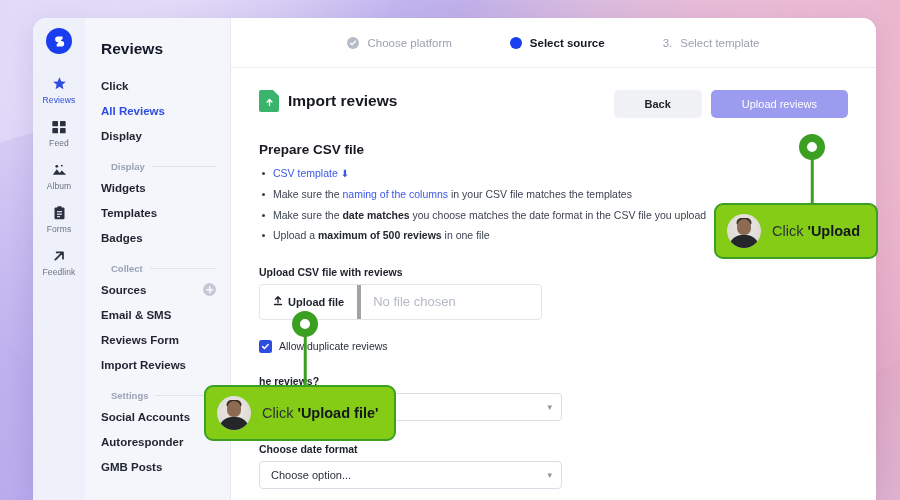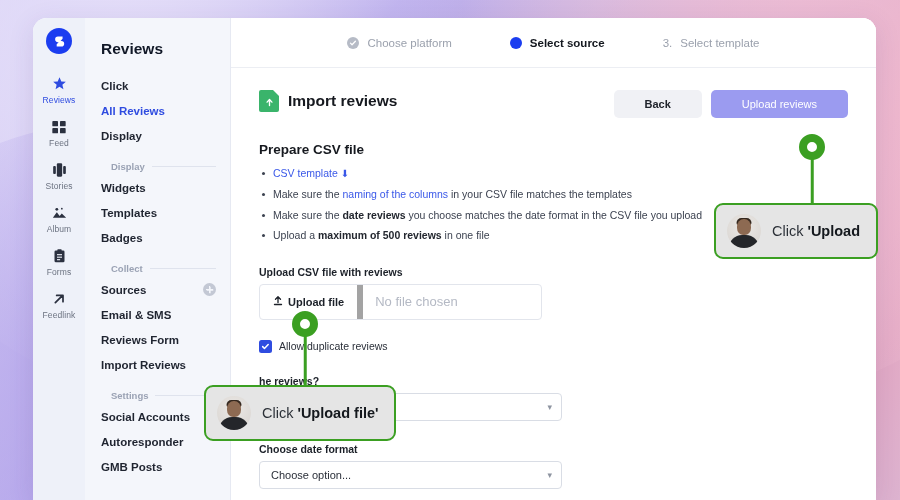--- a/index.html
+++ b/index.html
@@ -194,21 +194,21 @@
   }
   .upload-box {
     display: flex; align-items: stretch;
     width: 283px; height: 36px;
     border: 1px solid #e2e5ec; border-radius: 4px;
     overflow: hidden; background: #fff;
   }
   .upload-btn {
     display: flex; align-items: center; gap: 5px;
     padding: 0 13px; font-size: 11px; font-weight: 700; color: #1c2129;
-    border-right: 6px solid #a3a3a3; cursor: pointer; white-space: nowrap;
+    border-right: 4px solid #a3a3a3; cursor: pointer; white-space: nowrap;
   }
   .upload-ph {
     display: flex; align-items: center; padding: 0 12px;
     font-size: 13px; color: #b4b9c4;
   }
 
   .check-row { display: flex; align-items: center; gap: 7px; margin-top: 20px; }
   .cbox {
     width: 13px; height: 13px; border-radius: 2.5px; background: #2f4ce0;
     display: flex; align-items: center; justify-content: center;
@@ -224,21 +224,21 @@
     padding: 0 9px 0 11px;
     font-size: 11px; color: #2a2f39;
     cursor: pointer; margin-top: 1px;
   }
   .caret { color: #8e94a1; font-size: 9px; }
 
   
   .coach {
     position: absolute;
     display: flex; align-items: center; gap: 11px;
-    background: #e5e5e5;
+    background: #84cc16;
     border: 2.5px solid #3b9f22;
     border-radius: 9px;
     padding: 9px 16px 9px 11px;
     z-index: 30;
     white-space: nowrap;
   }
   .coach .avatar {
     width: 34px; height: 34px; border-radius: 50%;
     background: radial-gradient(circle at 50% 38%, #ece9e6 0%, #d7d3cf 100%);
     flex: 0 0 34px; overflow: hidden; position: relative;
@@ -306,30 +306,20 @@
         <svg width="16" height="16" viewBox="0 0 24 24">
             <rect x="2" y="3" width="8.5" height="8" rx="1.3" fill="#2b3140"></rect>
             <rect x="13.5" y="3" width="8.5" height="8" rx="1.3" fill="#2b3140"></rect>
             <rect x="2" y="13.5" width="8.5" height="8" rx="1.3" fill="#2b3140"></rect>
             <rect x="13.5" y="13.5" width="8.5" height="8" rx="1.3" fill="#2b3140"></rect>
           </svg>
       </span>
       <span class="rail-label">Feed</span>
     </div>
 
-    <div class="rail-item">
-      <span class="ico">
-        <svg width="17" height="16" viewBox="0 0 24 24">
-            <rect x="8" y="2" width="8" height="20" rx="1.6" fill="#2b3140"></rect>
-            <rect x="2.5" y="6" width="4" height="12" rx="1.4" fill="#2b3140"></rect>
-            <rect x="17.5" y="6" width="4" height="12" rx="1.4" fill="#2b3140"></rect>
-          </svg>
-      </span>
-      <span class="rail-label">Stories</span>
-    </div>
 
     <div class="rail-item">
       <span class="ico">
         <svg width="17" height="16" viewBox="0 0 24 24">
             <path d="M2 19l6-8 4.2 5.4 3.2-3.8L22 19z" fill="#2b3140"></path>
             <circle cx="8" cy="6.5" r="2.1" fill="#2b3140"></circle>
             <circle cx="15.5" cy="5.5" r="1.3" fill="#2b3140"></circle>
           </svg>
       </span>
       <span class="rail-label">Album</span>
@@ -435,21 +425,21 @@
         </div>
       </div>
 
       <div class="sec-title">Prepare CSV file</div>
 
       <ul class="prep">
         <li>
           <a class="lnk">CSV template </a><span style="color:#3a58e8;font-size:10px;">⬇</span>
         </li>
         <li><span>Make sure the </span><a class="lnk">naming of the columns</a><span> in your CSV file matches the templates</span></li>
-        <li><span>Make sure the </span><span class="b">date reviews</span><span> you choose matches the date format in the CSV file you upload</span></li>
+        <li><span>Make sure the </span><span class="b">date matches</span><span> you choose matches the date format in the CSV file you upload</span></li>
         <li><span>Upload a </span><span class="b">maximum of 500 reviews</span><span> in one file</span></li>
       </ul>
 
       <div class="field-label">Upload CSV file with reviews</div>
       <div class="upload-box">
         <div class="upload-btn">
           <span>
             <svg width="10" height="11" viewBox="0 0 12 13">
                 <path d="M6 9V2.2M3 5l3-3 3 3" stroke="#1c2129" stroke-width="1.6" fill="none" stroke-linecap="round" stroke-linejoin="round"></path>
                 <rect x="1" y="10.4" width="10" height="1.7" rx="0.8" fill="#1c2129"></rect>

